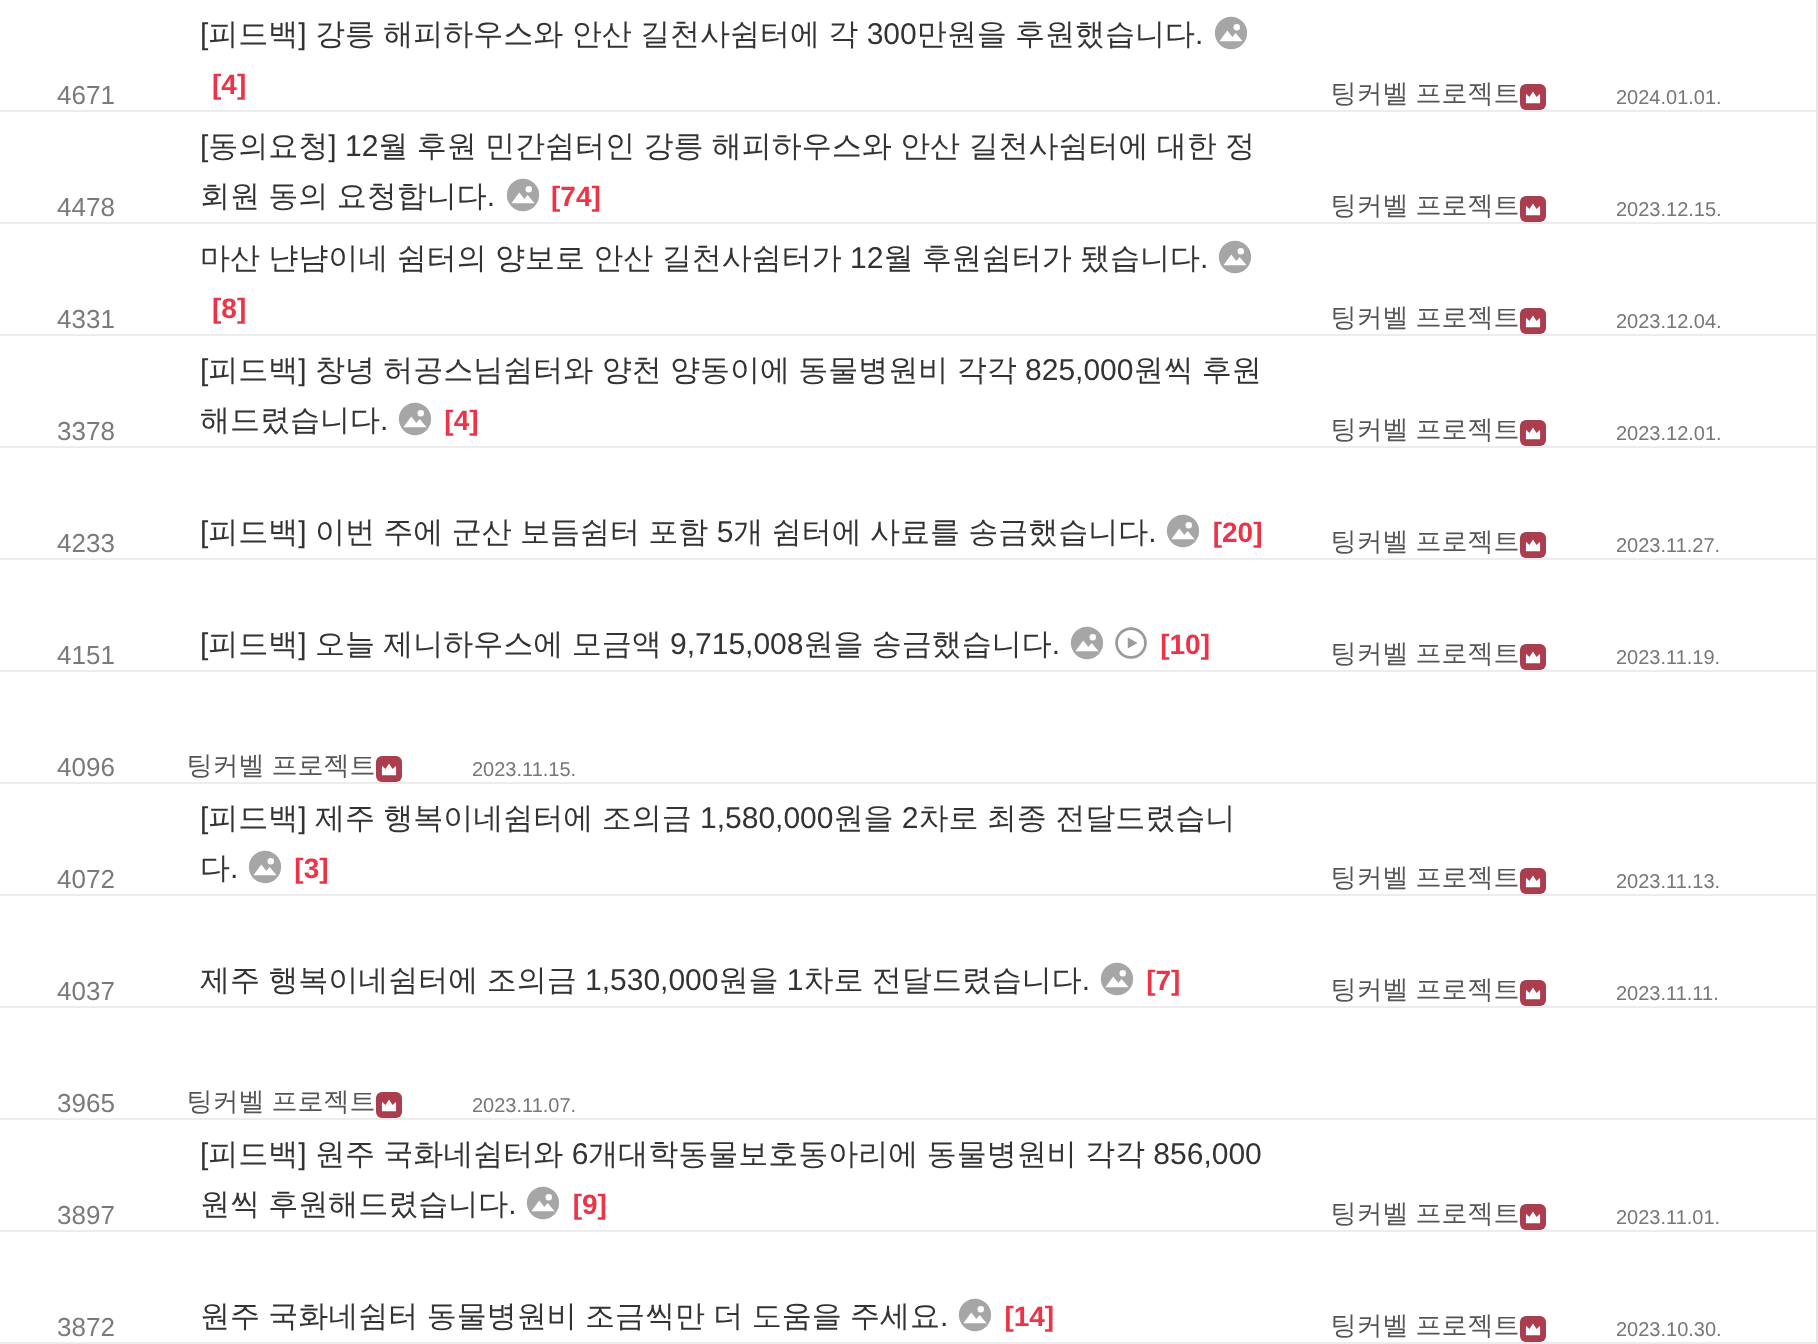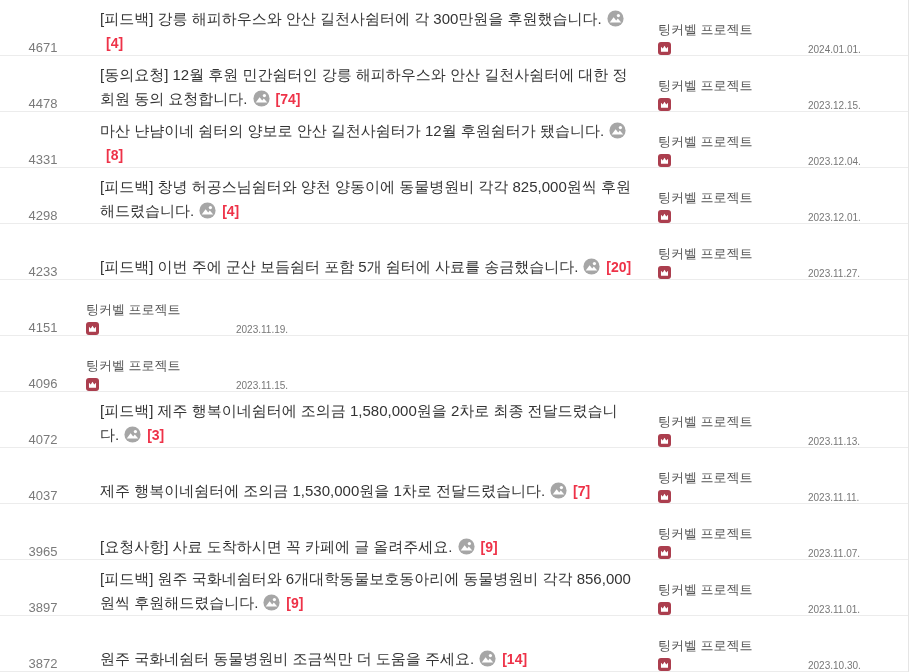--- a/index.html
+++ b/index.html
@@ -32,21 +32,21 @@
     display: inline-block; width: 17px; height: 17px;
     vertical-align: -3px; margin-left: 5px;
   }
   .cmt {
     color: #ee3248; font-weight: 700; font-size: 14px;
     margin-left: 6px; text-decoration: none; cursor: pointer;
     white-space: nowrap;
   }
   .col-author {
     flex: none; width: 122px; box-sizing: border-box;
-    display: flex; flex-direction: column; justify-content: center;
+    display: flex; flex-direction: row; justify-content: center;
     font-size: 13px; color: #555; line-height: 17px;
   }
   .author-link { color: #555; text-decoration: none; cursor: pointer; }
   .badge { display: inline-block; width: 13px; height: 13px; margin-top: 4px; }
   .col-date {
     flex: 1; box-sizing: border-box; padding-left: 28px;
     font-size: 10px; color: #777;
   }
 </style>
 </head>
@@ -104,21 +104,21 @@
       <a class="author-link">팅커벨 프로젝트</a>
       <span class="badge"><svg width="13" height="13" viewBox="0 0 14 14">
             <rect width="14" height="14" rx="3.2" fill="#ab3e4e"></rect>
             <path d="M3.2 10.4 L3.2 5.2 L5.1 7 L7 4 L8.9 7 L10.8 5.2 L10.8 10.4 Z" fill="#ffffff"></path>
           </svg></span>
     </div>
     <div class="col-date">2023.12.04.</div>
   </div>
 
   <div class="row">
-    <div class="col-no">4298</div>
+    <div class="col-no">3378</div>
     <div class="col-title">
       <a class="title-link"><span>[피드백] 창녕 허공스님쉼터와 양천 양동이에 동물병원비 각각 825,000원씩 후원해드렸습니다.</span><span class="att-icon"><svg width="17" height="17" viewBox="0 0 20 20">
               <circle cx="10" cy="10" r="9.5" fill="#a6a6a6"></circle>
               <circle cx="13.4" cy="6.6" r="1.9" fill="#ffffff"></circle>
               <path d="M3.2 14.8 L7.8 8.6 L10.8 12.3 L12.7 10 L16.8 14.8 Z" fill="#ffffff"></path>
             </svg></span></a><a class="cmt">[4]</a>
     </div>
     <div class="col-author">
       <a class="author-link">팅커벨 프로젝트</a>
       <span class="badge"><svg width="13" height="13" viewBox="0 0 14 14">
@@ -143,20 +143,30 @@
       <span class="badge"><svg width="13" height="13" viewBox="0 0 14 14">
             <rect width="14" height="14" rx="3.2" fill="#ab3e4e"></rect>
             <path d="M3.2 10.4 L3.2 5.2 L5.1 7 L7 4 L8.9 7 L10.8 5.2 L10.8 10.4 Z" fill="#ffffff"></path>
           </svg></span>
     </div>
     <div class="col-date">2023.11.27.</div>
   </div>
 
   <div class="row">
     <div class="col-no">4151</div>
+    <div class="col-title">
+      <a class="title-link"><span>[피드백] 오늘 제니하우스에 모금액 9,715,008원을 송금했습니다.</span><span class="att-icon"><svg width="17" height="17" viewBox="0 0 20 20">
+              <circle cx="10" cy="10" r="9.5" fill="#a6a6a6"></circle>
+              <circle cx="13.4" cy="6.6" r="1.9" fill="#ffffff"></circle>
+              <path d="M3.2 14.8 L7.8 8.6 L10.8 12.3 L12.7 10 L16.8 14.8 Z" fill="#ffffff"></path>
+            </svg></span><span class="att-icon"><svg width="17" height="17" viewBox="0 0 20 20">
+              <circle cx="10" cy="10" r="8.5" fill="none" stroke="#9b9b9b" stroke-width="1.6"></circle>
+              <path d="M8.1 6.7 L13.9 10 L8.1 13.3 Z" fill="#9b9b9b"></path>
+            </svg></span></a><a class="cmt">[10]</a>
+    </div>
     <div class="col-author">
       <a class="author-link">팅커벨 프로젝트</a>
       <span class="badge"><svg width="13" height="13" viewBox="0 0 14 14">
             <rect width="14" height="14" rx="3.2" fill="#ab3e4e"></rect>
             <path d="M3.2 10.4 L3.2 5.2 L5.1 7 L7 4 L8.9 7 L10.8 5.2 L10.8 10.4 Z" fill="#ffffff"></path>
           </svg></span>
     </div>
     <div class="col-date">2023.11.19.</div>
   </div>
 
@@ -205,53 +215,46 @@
       <span class="badge"><svg width="13" height="13" viewBox="0 0 14 14">
             <rect width="14" height="14" rx="3.2" fill="#ab3e4e"></rect>
             <path d="M3.2 10.4 L3.2 5.2 L5.1 7 L7 4 L8.9 7 L10.8 5.2 L10.8 10.4 Z" fill="#ffffff"></path>
           </svg></span>
     </div>
     <div class="col-date">2023.11.11.</div>
   </div>
 
   <div class="row">
     <div class="col-no">3965</div>
-    <div class="col-title">
-      <a class="title-link"><span>[요청사항] 사료 도착하시면 꼭 카페에 글 올려주세요.</span><span class="att-icon"><svg width="17" height="17" viewBox="0 0 20 20">
+    <div class="col-author">
+      <a class="author-link">팅커벨 프로젝트</a>
+      <span class="badge"><svg width="13" height="13" viewBox="0 0 14 14">
+            <rect width="14" height="14" rx="3.2" fill="#ab3e4e"></rect>
+            <path d="M3.2 10.4 L3.2 5.2 L5.1 7 L7 4 L8.9 7 L10.8 5.2 L10.8 10.4 Z" fill="#ffffff"></path>
+          </svg></span>
+    </div>
+    <div class="col-date">2023.11.07.</div>
+  </div>
+
+  <div class="row">
+    <div class="col-no">3897</div>
+    <div class="col-title">
+      <a class="title-link"><span>[피드백] 원주 국화네쉼터와 6개대학동물보호동아리에 동물병원비 각각 856,000원씩 후원해드렸습니다.</span><span class="att-icon"><svg width="17" height="17" viewBox="0 0 20 20">
               <circle cx="10" cy="10" r="9.5" fill="#a6a6a6"></circle>
               <circle cx="13.4" cy="6.6" r="1.9" fill="#ffffff"></circle>
               <path d="M3.2 14.8 L7.8 8.6 L10.8 12.3 L12.7 10 L16.8 14.8 Z" fill="#ffffff"></path>
             </svg></span></a><a class="cmt">[9]</a>
     </div>
     <div class="col-author">
       <a class="author-link">팅커벨 프로젝트</a>
       <span class="badge"><svg width="13" height="13" viewBox="0 0 14 14">
             <rect width="14" height="14" rx="3.2" fill="#ab3e4e"></rect>
             <path d="M3.2 10.4 L3.2 5.2 L5.1 7 L7 4 L8.9 7 L10.8 5.2 L10.8 10.4 Z" fill="#ffffff"></path>
           </svg></span>
     </div>
-    <div class="col-date">2023.11.07.</div>
-  </div>
-
-  <div class="row">
-    <div class="col-no">3897</div>
-    <div class="col-title">
-      <a class="title-link"><span>[피드백] 원주 국화네쉼터와 6개대학동물보호동아리에 동물병원비 각각 856,000원씩 후원해드렸습니다.</span><span class="att-icon"><svg width="17" height="17" viewBox="0 0 20 20">
-              <circle cx="10" cy="10" r="9.5" fill="#a6a6a6"></circle>
-              <circle cx="13.4" cy="6.6" r="1.9" fill="#ffffff"></circle>
-              <path d="M3.2 14.8 L7.8 8.6 L10.8 12.3 L12.7 10 L16.8 14.8 Z" fill="#ffffff"></path>
-            </svg></span></a><a class="cmt">[9]</a>
-    </div>
-    <div class="col-author">
-      <a class="author-link">팅커벨 프로젝트</a>
-      <span class="badge"><svg width="13" height="13" viewBox="0 0 14 14">
-            <rect width="14" height="14" rx="3.2" fill="#ab3e4e"></rect>
-            <path d="M3.2 10.4 L3.2 5.2 L5.1 7 L7 4 L8.9 7 L10.8 5.2 L10.8 10.4 Z" fill="#ffffff"></path>
-          </svg></span>
-    </div>
     <div class="col-date">2023.11.01.</div>
   </div>
 
   <div class="row">
     <div class="col-no">3872</div>
     <div class="col-title">
       <a class="title-link"><span>원주 국화네쉼터 동물병원비 조금씩만 더 도움을 주세요.</span><span class="att-icon"><svg width="17" height="17" viewBox="0 0 20 20">
               <circle cx="10" cy="10" r="9.5" fill="#a6a6a6"></circle>
               <circle cx="13.4" cy="6.6" r="1.9" fill="#ffffff"></circle>
               <path d="M3.2 14.8 L7.8 8.6 L10.8 12.3 L12.7 10 L16.8 14.8 Z" fill="#ffffff"></path>

